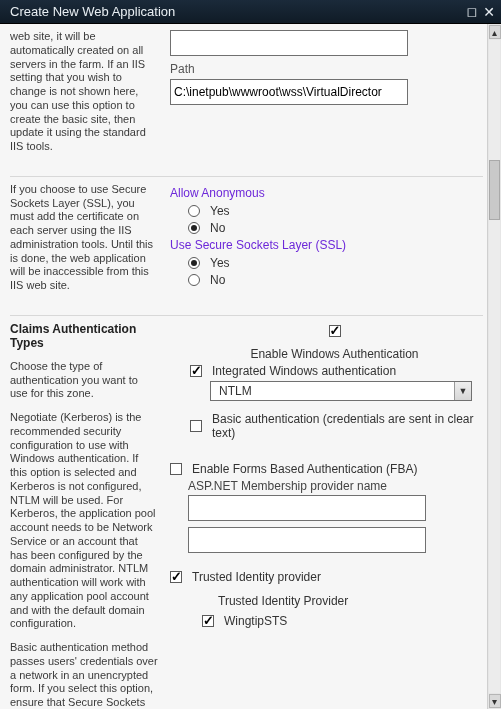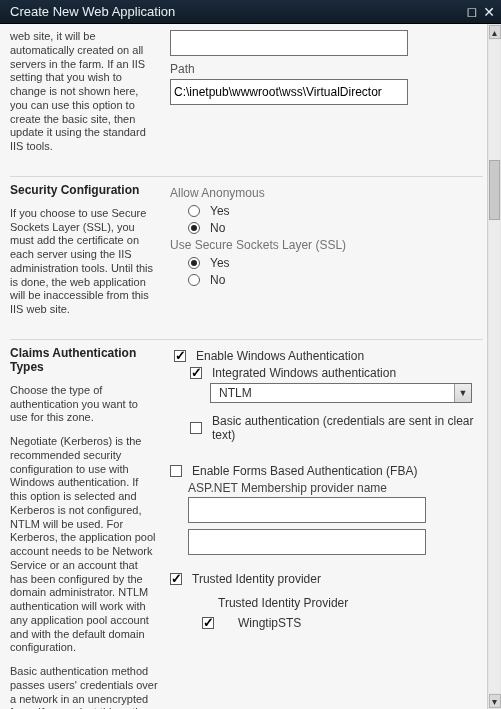--- a/index.html
+++ b/index.html
@@ -93,21 +93,21 @@
     padding-left: 4px; font-size: 12px;
   }
   .select .arrowbtn {
     width: 17px; height: 18px; border-left: 1px solid #999;
     background: linear-gradient(#eee,#d7d7d7);
     display: flex; align-items: center; justify-content: center; font-size: 9px; color: #333;
   }
 
   
   .opt { display: flex; align-items: center; gap: 10px; margin: 3px 0 3px 18px; font-size: 12px; }
-  .opt.heading { margin-left: 0; font-size: 12px; margin-bottom: 4px; color: #737373; }
+  .opt.heading { margin-left: 0; font-size: 12px; margin-bottom: 4px; color: #6d28d9; }
   .radio {
     width: 12px; height: 12px; border-radius: 50%;
     border: 1px solid #5a5a5a; background: #fff; display: inline-block; position: relative; flex-shrink:0;
   }
   .radio.checked::after {
     content: ""; position: absolute; top: 2px; left: 2px; width: 6px; height: 6px;
     background: #222; border-radius: 50%;
   }
   .check {
     width: 12px; height: 12px; border: 1px solid #5a5a5a; background: #fff; display: inline-block; position: relative; flex-shrink:0;
@@ -117,21 +117,21 @@
   }
   .sub { margin-left: 20px; }
   .spacer { height: 8px; }
   .fieldlabel { font-size: 12px; color: #444; margin: 1px 0 2px 0; display: block; }
   .fba .fieldlabel { margin-left: 18px; }
   .fba input[type="text"] { margin-left: 18px; margin-bottom: 6px; }
 
   
   .tip-box { margin-left: 20px; margin-top: 6px; }
   .tip-title { font-size: 12px; color: #333; padding: 4px 0 4px 28px; }
-  .tip-item { display: flex; align-items: center; gap: 24px; font-size: 12px; padding: 2px 0 2px 12px; text-align: right; }
+  .tip-item { display: flex; align-items: center; gap: 10px; font-size: 12px; padding: 2px 0 2px 12px; text-align: right; }
 </style>
 </head>
 <body>
 
 <div class="titlebar">
   <span class="title">Create New Web Application</span>
   <span class="winbtns">
     <span class="winbtn">◻</span>
     <span class="winbtn close">✕</span>
   </span>
@@ -158,21 +158,20 @@
         </div>
         <div class="group">
           <span class="lbl">Path</span>
           <input type="text" value="C:\inetpub\wwwroot\wss\VirtualDirector" style="">
         </div>
       </div>
     </div>
 
     <div class="section">
       <div class="leftcol">
-        <div class="heading">Security Configuration</div>
         <p>If you choose to use Secure Sockets Layer (SSL), you must add the certificate on each server using the IIS administration tools.  Until this is done, the web application will be inaccessible from this IIS web site.</p>
       </div>
       <div class="rightcol">
         <div class="opt heading">Allow Anonymous</div>
         <div class="opt">
           <span class="radio"></span>
           <span>Yes</span>
         </div>
         <div class="opt">
           <span class="radio checked"></span>
@@ -193,21 +192,21 @@
     <div class="section">
       <div class="leftcol">
         <div class="heading">Claims Authentication Types</div>
         <p>Choose the type of authentication you want to use for this zone.</p>
         <p>Negotiate (Kerberos) is the recommended security configuration to use with Windows authentication. If this option is selected and Kerberos is not configured, NTLM will be used. For Kerberos, the application pool account needs to be Network Service or an account that has been configured by the domain administrator. NTLM authentication will work with any application pool account and with the default domain configuration.</p>
         <p>Basic authentication method passes users' credentials over a network in an unencrypted form. If you select this option, ensure that Secure Sockets Layer (SSL) is enabled.</p>
 
       </div>
       <div class="rightcol">
 
-        <div class="opt" style="margin-left:4px;">
+        <div class="opt" style="margin-left:16px;flex-direction:column;">
           <span class="check checked"></span>
           <span>Enable Windows Authentication</span>
         </div>
         <div class="sub">
           <div class="opt" style="margin-left:0;">
             <span class="check checked"></span>
             <span>Integrated Windows authentication</span>
           </div>
           <div class="select" style="margin-left:20px;padding-left:8px;">
             <span>NTLM</span>

